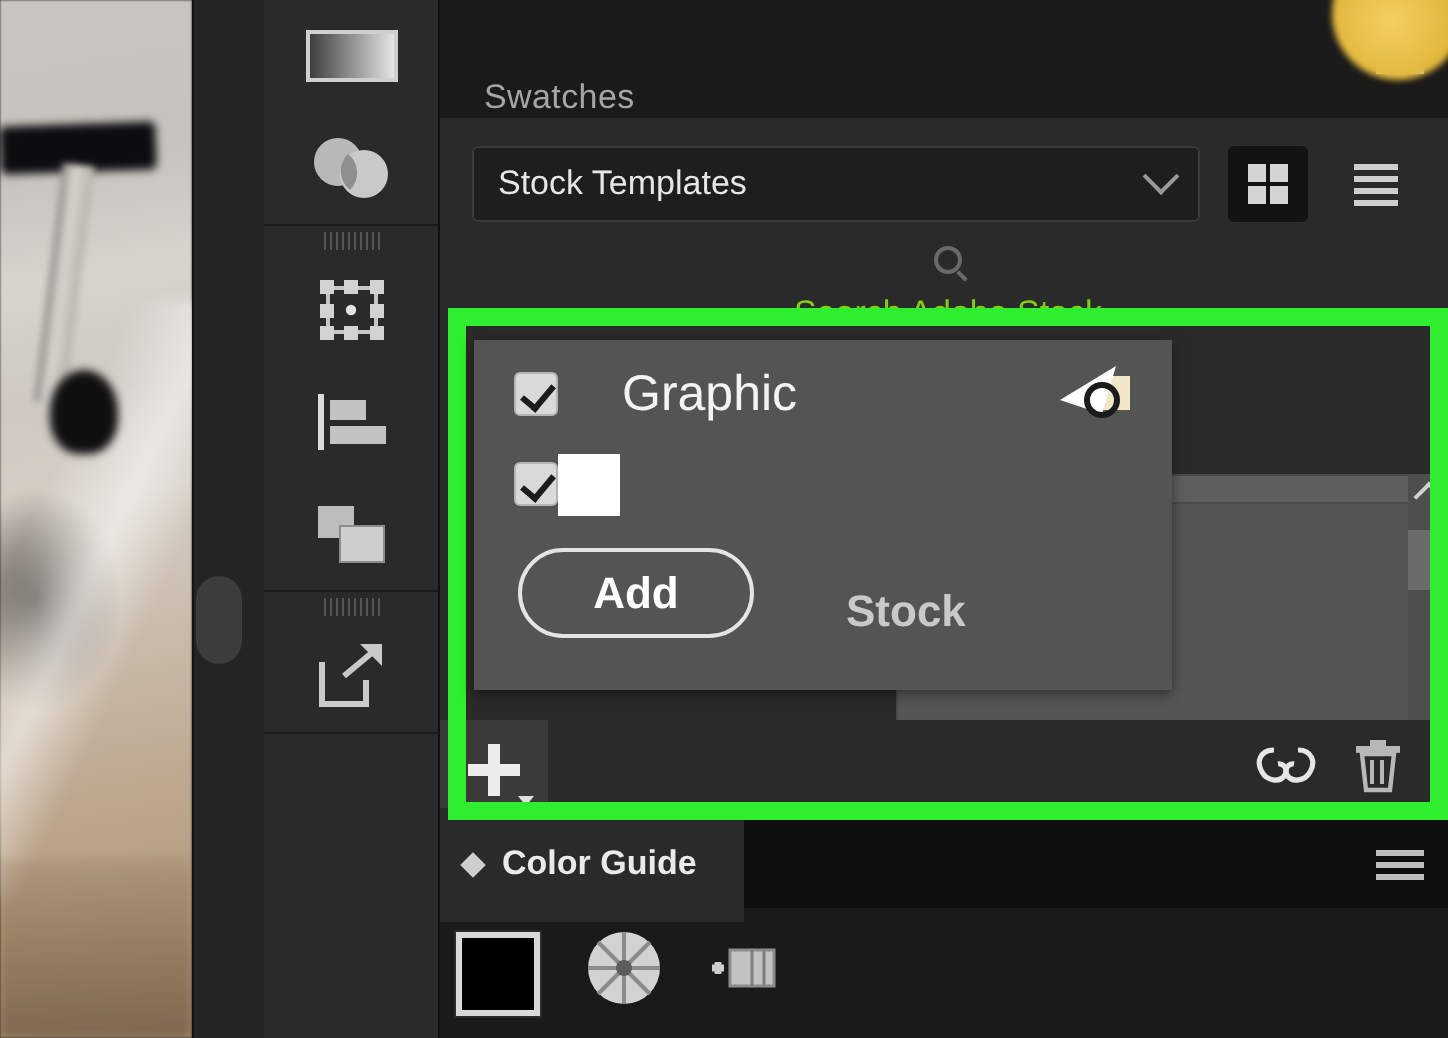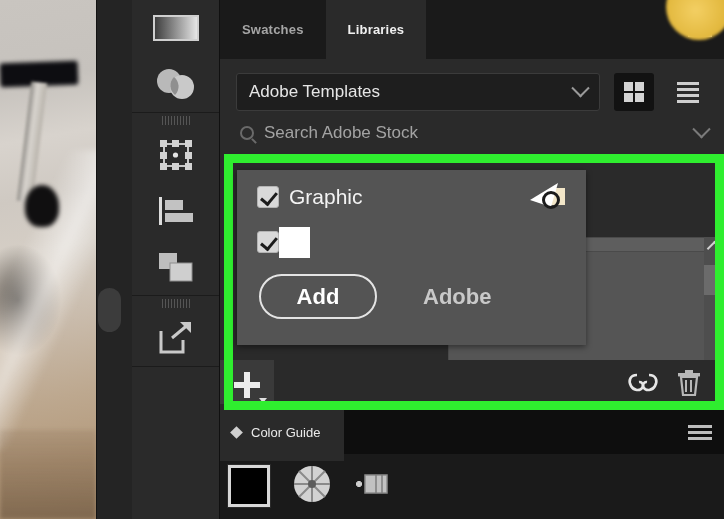--- a/index.html
+++ b/index.html
@@ -85,22 +85,22 @@
     position: absolute; left: 220px; top: 0; width: 504px; height: 519px;
     background: #1d1d1d;
   }
 
   
   .tabbar {
     position: relative; height: 59px; background: #1a1a1a;
     display: flex; align-items: stretch;
   }
   .tab {
-    display: flex; align-items: center; padding: 0 22px;
-    font-size: 13px; font-weight: bold; letter-spacing: .2px;
+    display: flex; align-items: flex-end; padding: 0 22px;
+    font-size: 17px; font-weight: normal; letter-spacing: .2px;
     color: #a5a5a5; background: #1a1a1a;
   }
   .tab.active { color: #f0f0f0; background: #2a2a2a; }
   .tabbar-spacer { flex: 1; background: #1a1a1a; }
   .hamburger { display: flex; flex-direction: column; gap: 3px; padding-right: 12px; justify-content: center; }
   .hamburger i { display:block; width: 24px; height: 3px; background: #bdbdbd; }
   .sun-blob {
     position: absolute; right: -8px; top: -26px; width: 66px; height: 66px;
     border-radius: 50%;
     background: radial-gradient(circle at 45% 55%, #f3cf63 0%, #e3b93f 55%, #c99f2e 100%);
@@ -121,21 +121,21 @@
           transform: rotate(45deg) translate(-3px,-3px); }
   .viewbtn { width: 40px; height: 38px; display:flex; align-items:center; justify-content:center; border-radius:3px; }
   .viewbtn.active { background: #121212; }
   .grid-ico { display: grid; grid-template-columns: 9px 9px; grid-template-rows: 9px 9px; gap: 2px; }
   .grid-ico i { display:block; background: #d4d4d4; }
   .list-ico { display:flex; flex-direction: column; gap: 3px; }
   .list-ico i { display:block; width: 22px; height: 3px; background: #cfcfcf; }
 
   .searchrow {
     display: flex; align-items: center; gap: 10px;
-    padding: 12px 16px 0 20px; color: #a3a3a3; font-size: 17px;
+    padding: 12px 16px 0 20px; color: #84cc16; font-size: 17px; flex-direction: column;
   }
   .mag {
     width: 14px; height: 14px; border: 2px solid #6a6a6a; border-radius: 50%;
     position: relative; flex: 0 0 auto;
   }
   .mag::after { content:""; position:absolute; right:-5px; bottom:-4px; width:6px; height:2px; background:#6a6a6a; transform: rotate(45deg); }
   .search-text { flex: 1; }
   .search-chev { width: 13px; height: 13px; border-right: 2px solid #7a7a7a; border-bottom: 2px solid #7a7a7a;
           transform: rotate(45deg) translate(-3px,-3px); }
 
@@ -177,21 +177,21 @@
     border-left:4px solid transparent; border-right:4px solid transparent; border-top:5px solid #e0e0e0; }
   .libfoot-spacer { flex: 1; }
   .cc-ico { margin-right: 16px; }
   .trash-ico { margin-right: 22px; }
 
   
   .cg { position: absolute; left: 0; bottom: 0; width: 504px; height: 109px; background: #1a1a1a; }
   .cg-hdr { height: 44px; display: flex; align-items: center; position: relative; }
   .cg-tab {
     height: 57px; display: flex; align-items: center; gap: 10px; padding: 0 24px 0 12px;
-    background: #2a2a2a; color: #eaeaea; font-size: 13px; font-weight: normal;
+    background: #2a2a2a; color: #eaeaea; font-size: 17px; font-weight: bold;
   }
   .diamond { width: 9px; height: 9px; background: #cfcfcf; transform: rotate(45deg); }
   .cg-hdr-spacer { flex: 1; background: #0e0e0e; height: 44px; }
   .cg-ham { display:flex; flex-direction:column; gap:3px; padding-right: 12px; background:#0e0e0e; height: 44px; justify-content:center; }
   .cg-ham i { display:block; width:24px;height:3px;background:#bdbdbd; }
   .cg-body { display: flex; align-items: center; gap: 22px; padding: 10px 0 0 8px; }
   .swatch-blk {
     width: 42px; height: 42px; background: #000;
     border: 3px solid #d8d8d8; outline: 1px solid #2b2b2b;
   }
@@ -216,25 +216,25 @@
   .dlg-row.r1 { padding-top: 6px; }
   .cbx {
     width: 22px; height: 22px; background: #d9d9d9; border-radius: 3px;
     position: relative; flex: 0 0 auto; border: 1px solid #b4b4b4;
   }
   .cbx::after {
     content: ""; position: absolute; left: 6px; top: 2px;
     width: 7px; height: 13px; border-right: 3px solid #1c1c1c; border-bottom: 3px solid #1c1c1c;
     transform: rotate(40deg);
   }
-  .dlg-label { color: #f3f3f3; font-size: 21px; margin-left: 10px; flex: 1; }
+  .dlg-label { color: #f3f3f3; font-size: 25px; margin-left: 32px; flex: 1; }
   .dlg-fill {
     width: 31px; height: 31px; background: #ffffff;
   }
-  .dlg-btnrow { display: flex; align-items: center; gap: 46px; padding: 8px 0 0 22px; }
+  .dlg-btnrow { display: flex; align-items: flex-end; gap: 46px; padding: 8px 0 0 22px; }
   .btn-add {
     min-width: 118px; height: 45px; border: 2px solid #e4e4e4; border-radius: 24px;
     color: #ffffff; font-size: 22px; font-weight: bold;
     display:flex; align-items:center; justify-content:center;
   }
   .btn-cancel { color: #c9c9c9; font-size: 22px; font-weight: bold; }
 </style>
 </head>
 <body>
 
@@ -340,37 +340,34 @@
       </div>
     </div>
   </div>
 
   <div class="panel-col">
 
     <div class="tabbar">
       <div class="tab">
         <span>Swatches</span>
       </div>
-      <div class="tab active">
-        <span>Libraries</span>
-      </div>
       <div class="tabbar-spacer"></div>
       <div class="hamburger">
         <i></i>
           <i></i>
           <i></i>
       </div>
       <div class="sun-blob"></div>
     </div>
 
     <div class="lib-body">
 
       <div class="lib-row1">
         <div class="lib-select">
-          <span>Adobe Templates</span>
+          <span>Stock Templates</span>
           <span class="chev"></span>
         </div>
         <div class="viewbtn active">
           <span class="grid-ico">
               <i></i>
               <i></i>
               <i></i>
               <i></i>
             </span>
         </div>
@@ -488,18 +485,18 @@
     <div class="dlg-row">
       <span class="cbx"></span>
       <span class="dlg-fill"></span>
     </div>
 
     <div class="dlg-btnrow">
       <div class="btn-add">
         <span>Add</span>
       </div>
       <div class="btn-cancel">
-        <span>Adobe</span>
+        <span>Stock</span>
       </div>
     </div>
   </div>
 
 </div>
 
 </body></html>

